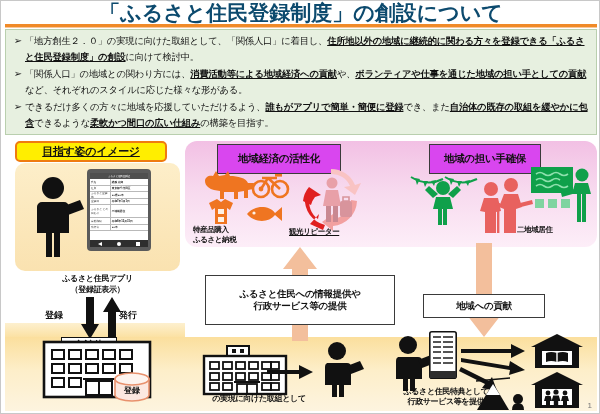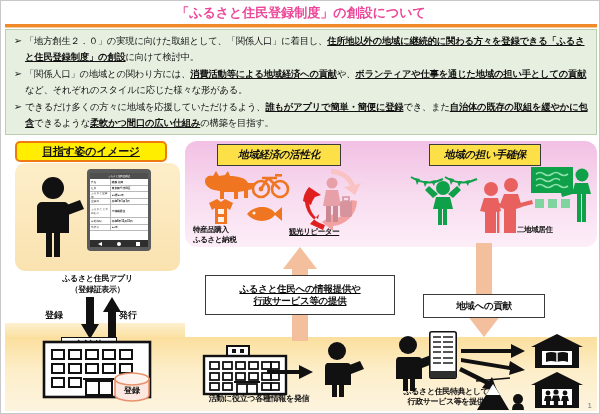--- a/index.html
+++ b/index.html
@@ -17,21 +17,21 @@
     background:#fff;
     overflow:hidden;
   }
 
   
   .title-bar{
     position:absolute;left:0;top:0;width:600px;height:24px;
     display:flex;align-items:center;justify-content:center;
   }
   .title-text{
-    font-size:13px;font-weight:bold;color:#ec4899;letter-spacing:0px;
+    font-size:21px;font-weight:bold;color:#0c4a6e;letter-spacing:0px;
     white-space:nowrap;
   }
   .title-rule{
     position:absolute;left:4px;top:23px;width:592px;height:3px;
     background:#f08a28;
   }
   .title-rule2{
     position:absolute;left:4px;top:26px;width:592px;height:1px;
     background:#f8c89a;
   }
@@ -155,40 +155,40 @@
     font-size:8px;font-weight:bold;color:#111;
   }
 
   
   .pink-panel{
     position:absolute;left:180px;top:4px;width:412px;height:106px;
     background:linear-gradient(180deg,#f2c0e4 0%,#f7d9ee 45%,#fdeef8 100%);
     border-radius:12px;
   }
   .pink-head{
-    position:absolute;height:22px;background:#fde047;border:1.5px solid #3a3a3a;
-    display:flex;align-items:center;justify-content:center;box-sizing:border-box;font-style:italic;
+    position:absolute;height:30px;background:#d946ef;border:1.5px solid #3a3a3a;
+    display:flex;align-items:center;justify-content:center;box-sizing:border-box;
   }
   .pink-head span{font-size:10.5px;font-weight:bold;color:#111;letter-spacing:-0.3px;}
   .pink-head.h1{left:212px;top:7px;width:124px;}
   .pink-head.h2{left:424px;top:7px;width:112px;}
 
   .ic-cap{
     position:absolute;font-size:7.5px;font-weight:bold;
     color:#111;line-height:9.5px;letter-spacing:-0.4px;
   }
 
   
   .flow-box{
     position:absolute;background:#fff;border:1.6px solid #3a3a3a;
     box-sizing:border-box;display:flex;align-items:center;justify-content:center;
     text-align:center;
   }
   .flow-box span{font-size:9.5px;font-weight:bold;color:#111;line-height:12px;letter-spacing:-0.3px;}
-  .fb1{left:200px;top:138px;width:190px;height:40px;text-decoration:underline;}
+  .fb1{left:200px;top:138px;width:190px;height:50px;}
   .fb2{left:418px;top:157px;width:122px;height:24px;}
 
   .fat-arrow{position:absolute;}
 
   
   .mid-bldg{position:absolute;left:198px;top:208px;}
   .mid-cap{
     position:absolute;left:186px;top:256px;width:136px;text-align:center;
     font-size:8px;font-weight:bold;color:#111;letter-spacing:-0.3px;
   }
@@ -517,21 +517,21 @@
         <path d="M0 5 h32 v-5 l14 7 l-14 7 v-5 h-32 z" fill="#111"></path>
       </svg>
     </div>
     <div style="position:absolute;left:316px;top:204px;">
       <svg width="44" height="56" viewBox="0 0 44 56">
         <circle cx="16" cy="10" r="9" fill="#111"></circle>
         <path d="M6 22 h20 a4 4 0 0 1 4 4 v18 h-7 v12 h-5 v-12 h-2 v12 h-5 v-12 h-7 v-18 a4 4 0 0 1 2 -4 z" fill="#111"></path>
         <path d="M26 25 l13 -5 l4 8 l-13 5 z" fill="#111"></path>
       </svg>
     </div>
-    <div class="mid-cap">活動に役立つ各種情報を発信</div>
+    <div class="mid-cap">の実現に向けた取組として</div>
 
     <div style="position:absolute;left:388px;top:198px;">
       <svg width="44" height="56" viewBox="0 0 44 56">
         <circle cx="15" cy="10" r="9" fill="#111"></circle>
         <path d="M5 22 h20 a4 4 0 0 1 4 4 v18 h-7 v12 h-5 v-12 h-2 v12 h-5 v-12 h-7 v-18 a4 4 0 0 1 2 -4 z" fill="#111"></path>
         <path d="M25 25 l13 -5 l4 8 l-13 5 z" fill="#111"></path>
       </svg>
     </div>
     <div style="position:absolute;left:424px;top:194px;">
       <svg width="28" height="48" viewBox="0 0 28 48">

